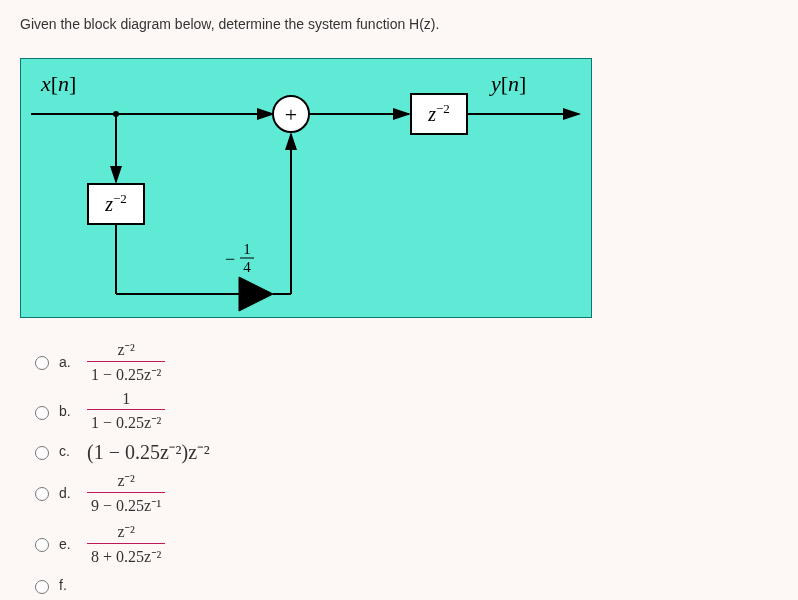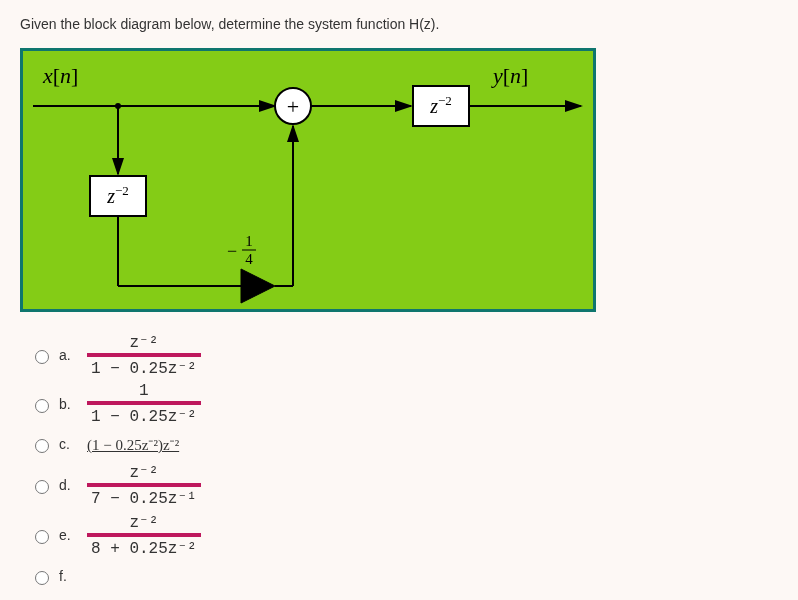--- a/index.html
+++ b/index.html
@@ -6,25 +6,25 @@
     margin: 0;
     padding: 16px 20px;
     font-family: Arial, Helvetica, sans-serif;
     font-size: 14px;
     color: #333;
     background: #fdf8f5;
     width: 798px;
     box-sizing: border-box;
   }
   .question-text {
-    margin-bottom: 16px;
+    margin-bottom: 26px;
   }
   .diagram-wrap {
-    border: 3px solid #0f766e;
-    background: #84cc16;
+    border: 1px solid #0f766e;
+    background: #5eead4;
     width: 570px;
     height: 258px;
     position: relative;
     margin-bottom: 20px;
   }
   .diagram-wrap svg { display:block; }
   .opts {
     margin-left: 10px;
   }
   .opt-row {
@@ -38,29 +38,28 @@
     margin-right:10px;
   }
   .opt-label {
     width: 20px;
     margin-right: 8px;
   }
   .frac {
     display: inline-block;
     text-align: center;
     vertical-align: middle;
-    font-family: Liberation Mono, monospace;
+    font-family: Liberation Serif, serif;
     font-size: 16px;
   }
   .frac .num { display:block; padding: 0 4px 1px 4px;}
-  .frac .den { display:block; border-top:4px solid #be185d; padding: 1px 4px 0 4px;}
+  .frac .den { display:block; border-top:1px solid #be185d; padding: 1px 4px 0 4px;}
   .mline {
     font-family: 'Cambria Math','STIX', serif;
-    font-size: 15px;
-    text-decoration: underline;
+    font-size: 20px;
   }
 </style>
 </head>
 <body>
 
 <div class="question-text">Given the block diagram below, determine the system function H(z).</div>
 
 <div class="diagram-wrap">
 <svg width="570" height="258" viewBox="0 0 570 258">
   <defs>
@@ -141,21 +140,21 @@
     <input type="radio" name="ans" style="">
     <span class="opt-label">c.</span>
     <span class="mline">(1 − 0.25z⁻²)z⁻²</span>
   </div>
 
   <div class="opt-row">
     <input type="radio" name="ans" style="">
     <span class="opt-label">d.</span>
     <span class="frac">
       <span class="num">z⁻²</span>
-      <span class="den">7 − 0.25z⁻¹</span>
+      <span class="den">9 − 0.25z⁻¹</span>
     </span>
   </div>
 
   <div class="opt-row">
     <input type="radio" name="ans" style="">
     <span class="opt-label">e.</span>
     <span class="frac">
       <span class="num">z⁻²</span>
       <span class="den">8 + 0.25z⁻²</span>
     </span>

